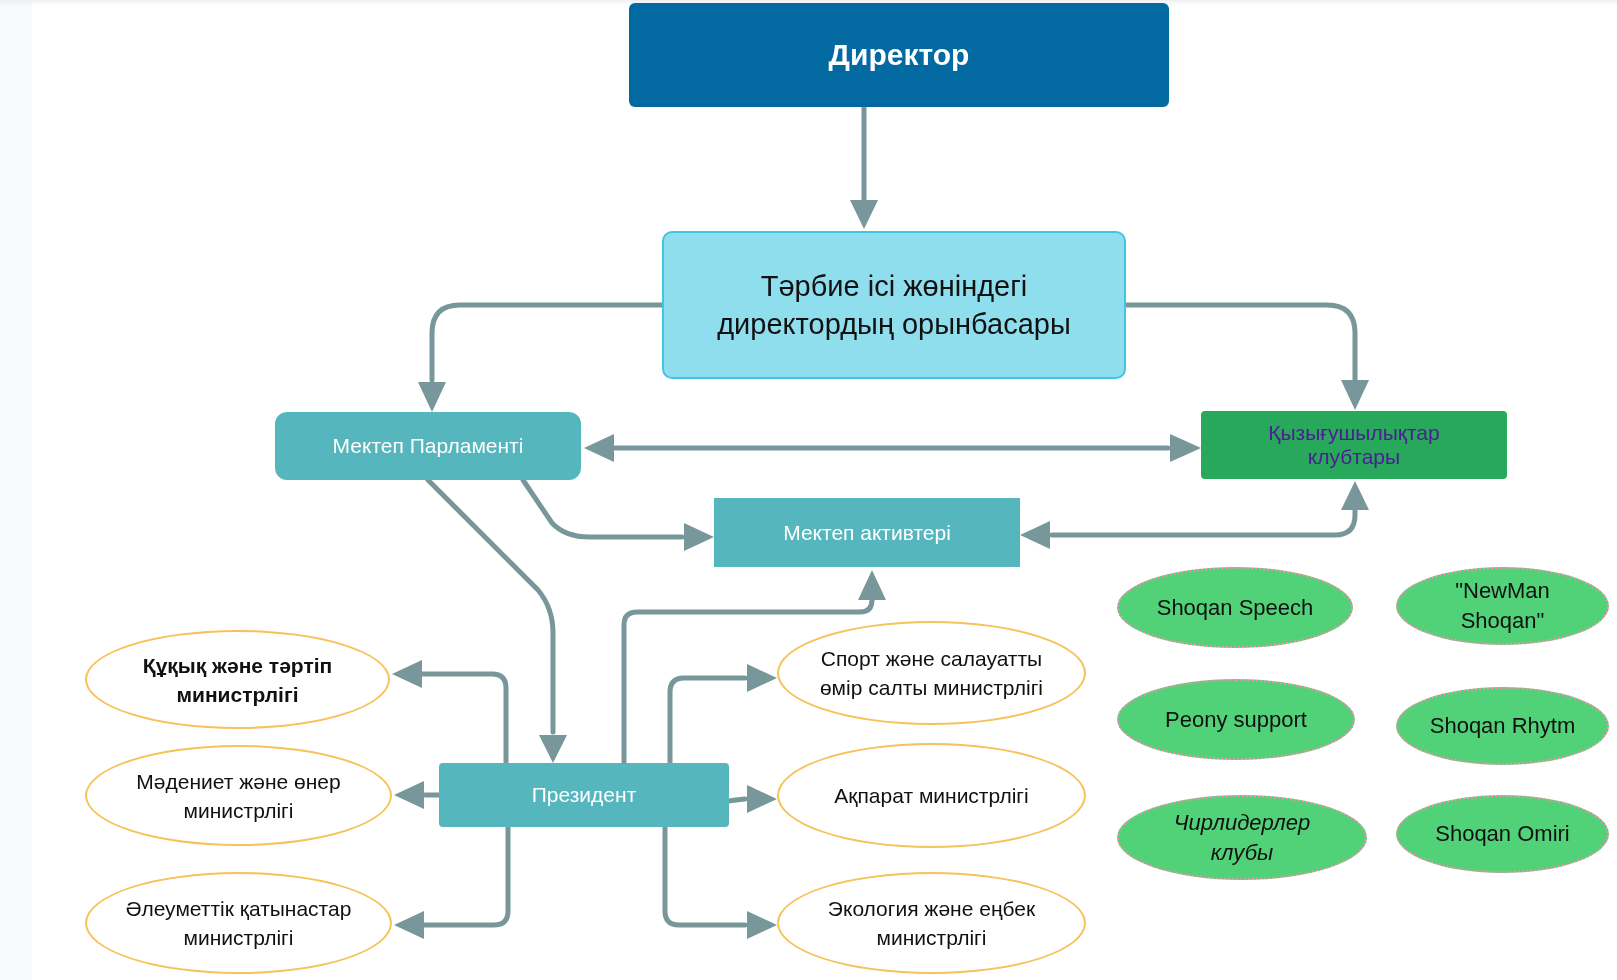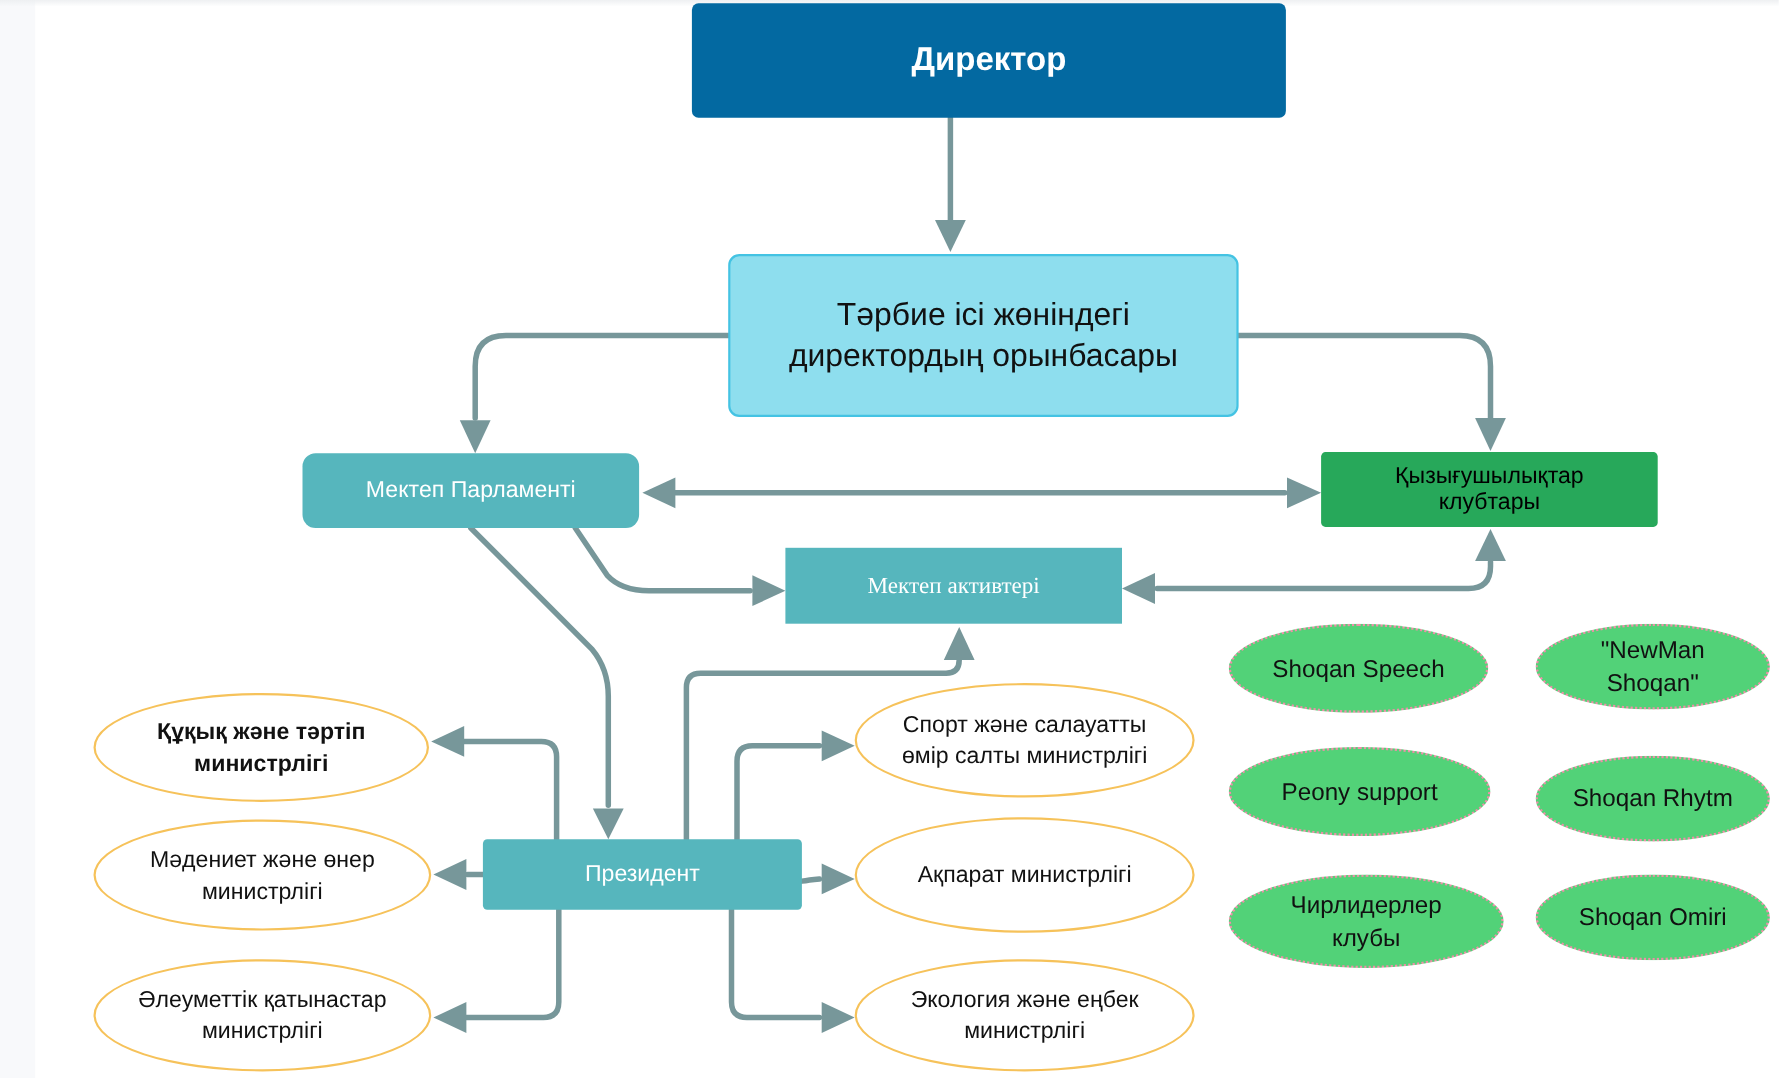--- a/index.html
+++ b/index.html
@@ -12,39 +12,39 @@
     background:linear-gradient(#eef0f2, rgba(255,255,255,0)); }
   svg.links { position:absolute; left:0; top:0; width:1617px; height:980px; }
   .node { position:absolute; display:flex; align-items:center; justify-content:center;
     text-align:center; box-sizing:border-box; }
   .rect-dir { left:593px; top:3px; width:540px; height:104px; background:#0369a1;
     border-radius:6px; color:#fff; font-weight:bold; font-size:30px;margin-left:36px; }
   .rect-dep { left:662px; top:231px; width:464px; height:148px; background:#8edeee;
     border:2px solid #44c3e3; border-radius:10px; color:#111; font-size:29px; line-height:38px; padding:0 10px; }
   .rect-teal { background:#56b6bd; color:#fff; font-size:21px; border-radius:4px; }
   .rect-parl { left:275px; top:412px; width:306px; height:68px;border-radius:12px; }
-  .rect-act { left:714px; top:498px; width:306px; height:69px; border-radius:0;font-family:Liberation Serif, serif; }
+  .rect-act { left:714px; top:498px; width:306px; height:69px; border-radius:0; }
   .rect-pres { left:439px; top:763px; width:290px; height:64px; }
   .rect-club { left:1201px; top:411px; width:306px; height:68px; background:#27a85a;
-    color:#000000; font-size:21px; line-height:24px; border-radius:4px; }
+    color:#4c1d95; font-size:21px; line-height:24px; border-radius:4px; }
   .ellipse { border:2px solid #f6c25a; border-radius:50%; background:#fff; color:#111;
     font-size:21px; line-height:29px; }
   .e-law { left:85px; top:630px; width:305px; height:99px;font-weight:bold; }
   .e-cult { left:85px; top:745px; width:307px; height:101px; }
   .e-soc { left:85px; top:872px; width:307px; height:102px; }
   .e-sport { left:777px; top:621px; width:309px; height:104px; }
   .e-info { left:777px; top:743px; width:309px; height:105px; }
   .e-eco { left:777px; top:872px; width:309px; height:102px; }
   .club { background:#52d278; border:2px dotted #ee8fa8; border-radius:50%; color:#111;
     font-size:22px; line-height:30px; }
   .c1 { left:1117px; top:567px; width:236px; height:81px; }
   .c2 { left:1396px; top:567px; width:213px; height:78px; }
   .c3 { left:1117px; top:679px; width:238px; height:81px; }
   .c4 { left:1396px; top:687px; width:213px; height:78px; }
-  .c5 { left:1117px; top:795px; width:250px; height:85px; }
+  .c5 { left:1117px; top:795px; width:250px; height:85px;font-style:italic; }
   .c6 { left:1396px; top:795px; width:213px; height:78px; }
   .lbl { display:block; }
 </style>
 </head>
 <body>
 
 <div class="leftstrip"></div>
 <div class="topshade"></div>
 
 <svg class="links" viewBox="0 0 1617 980">

